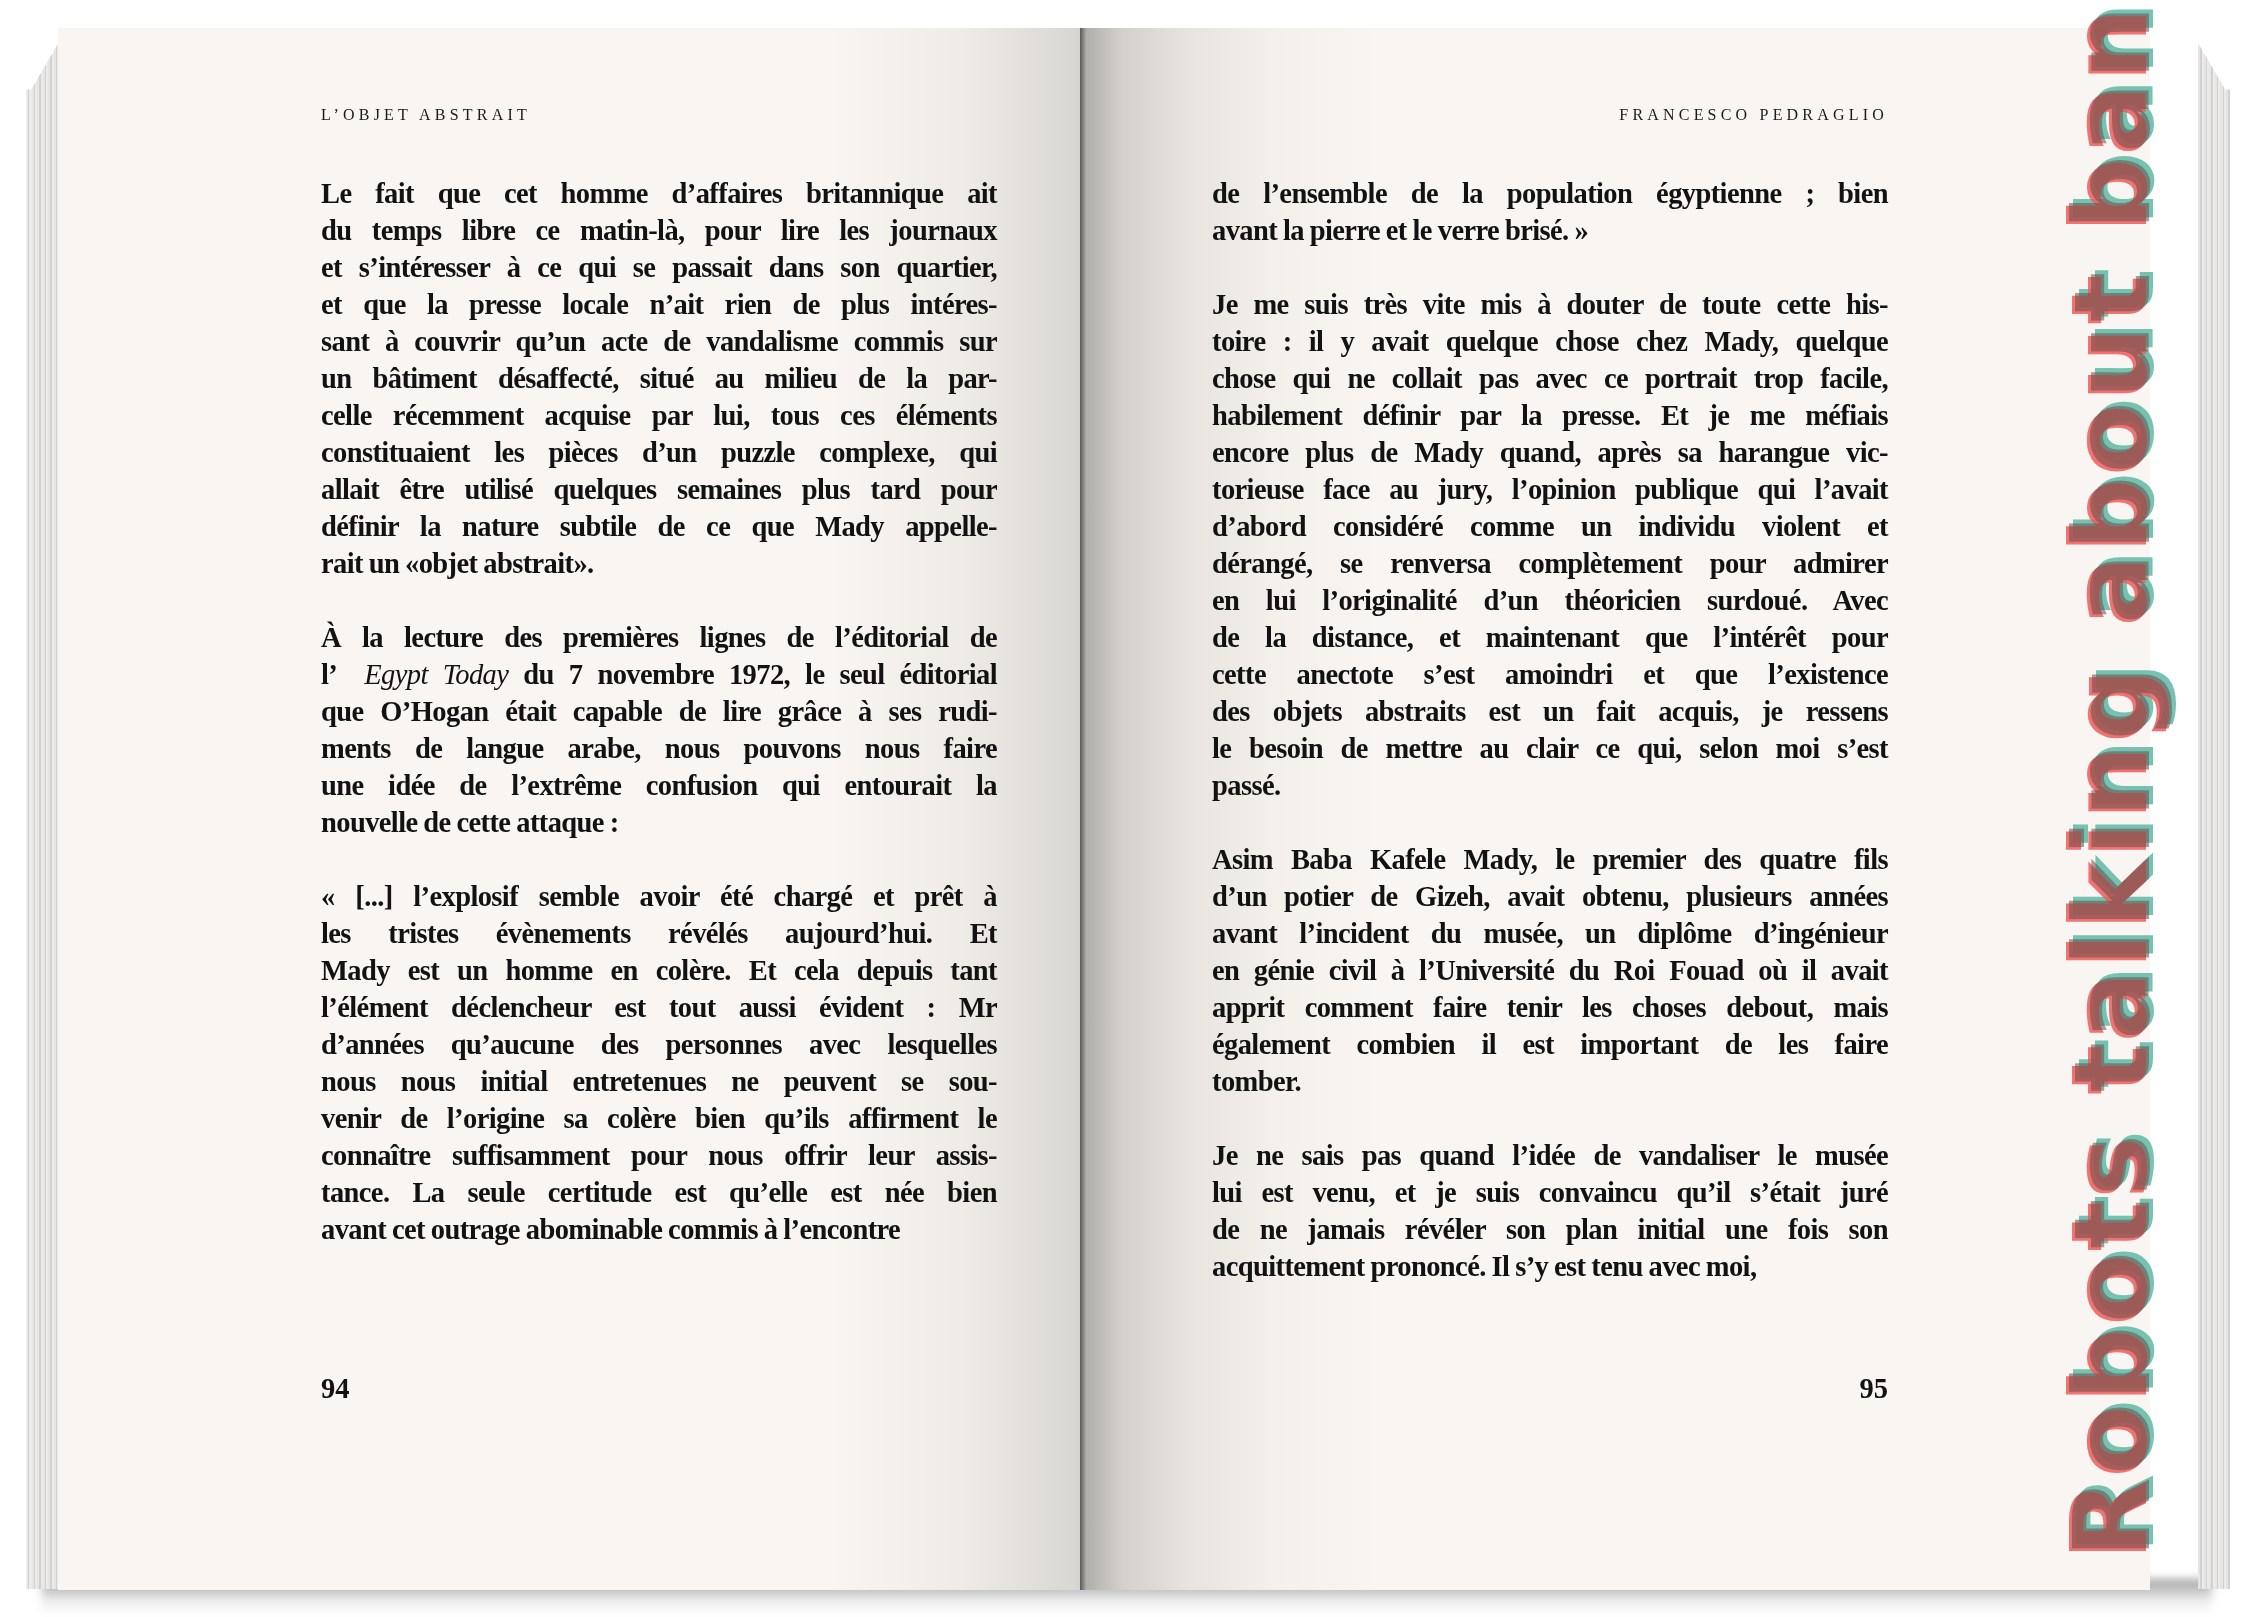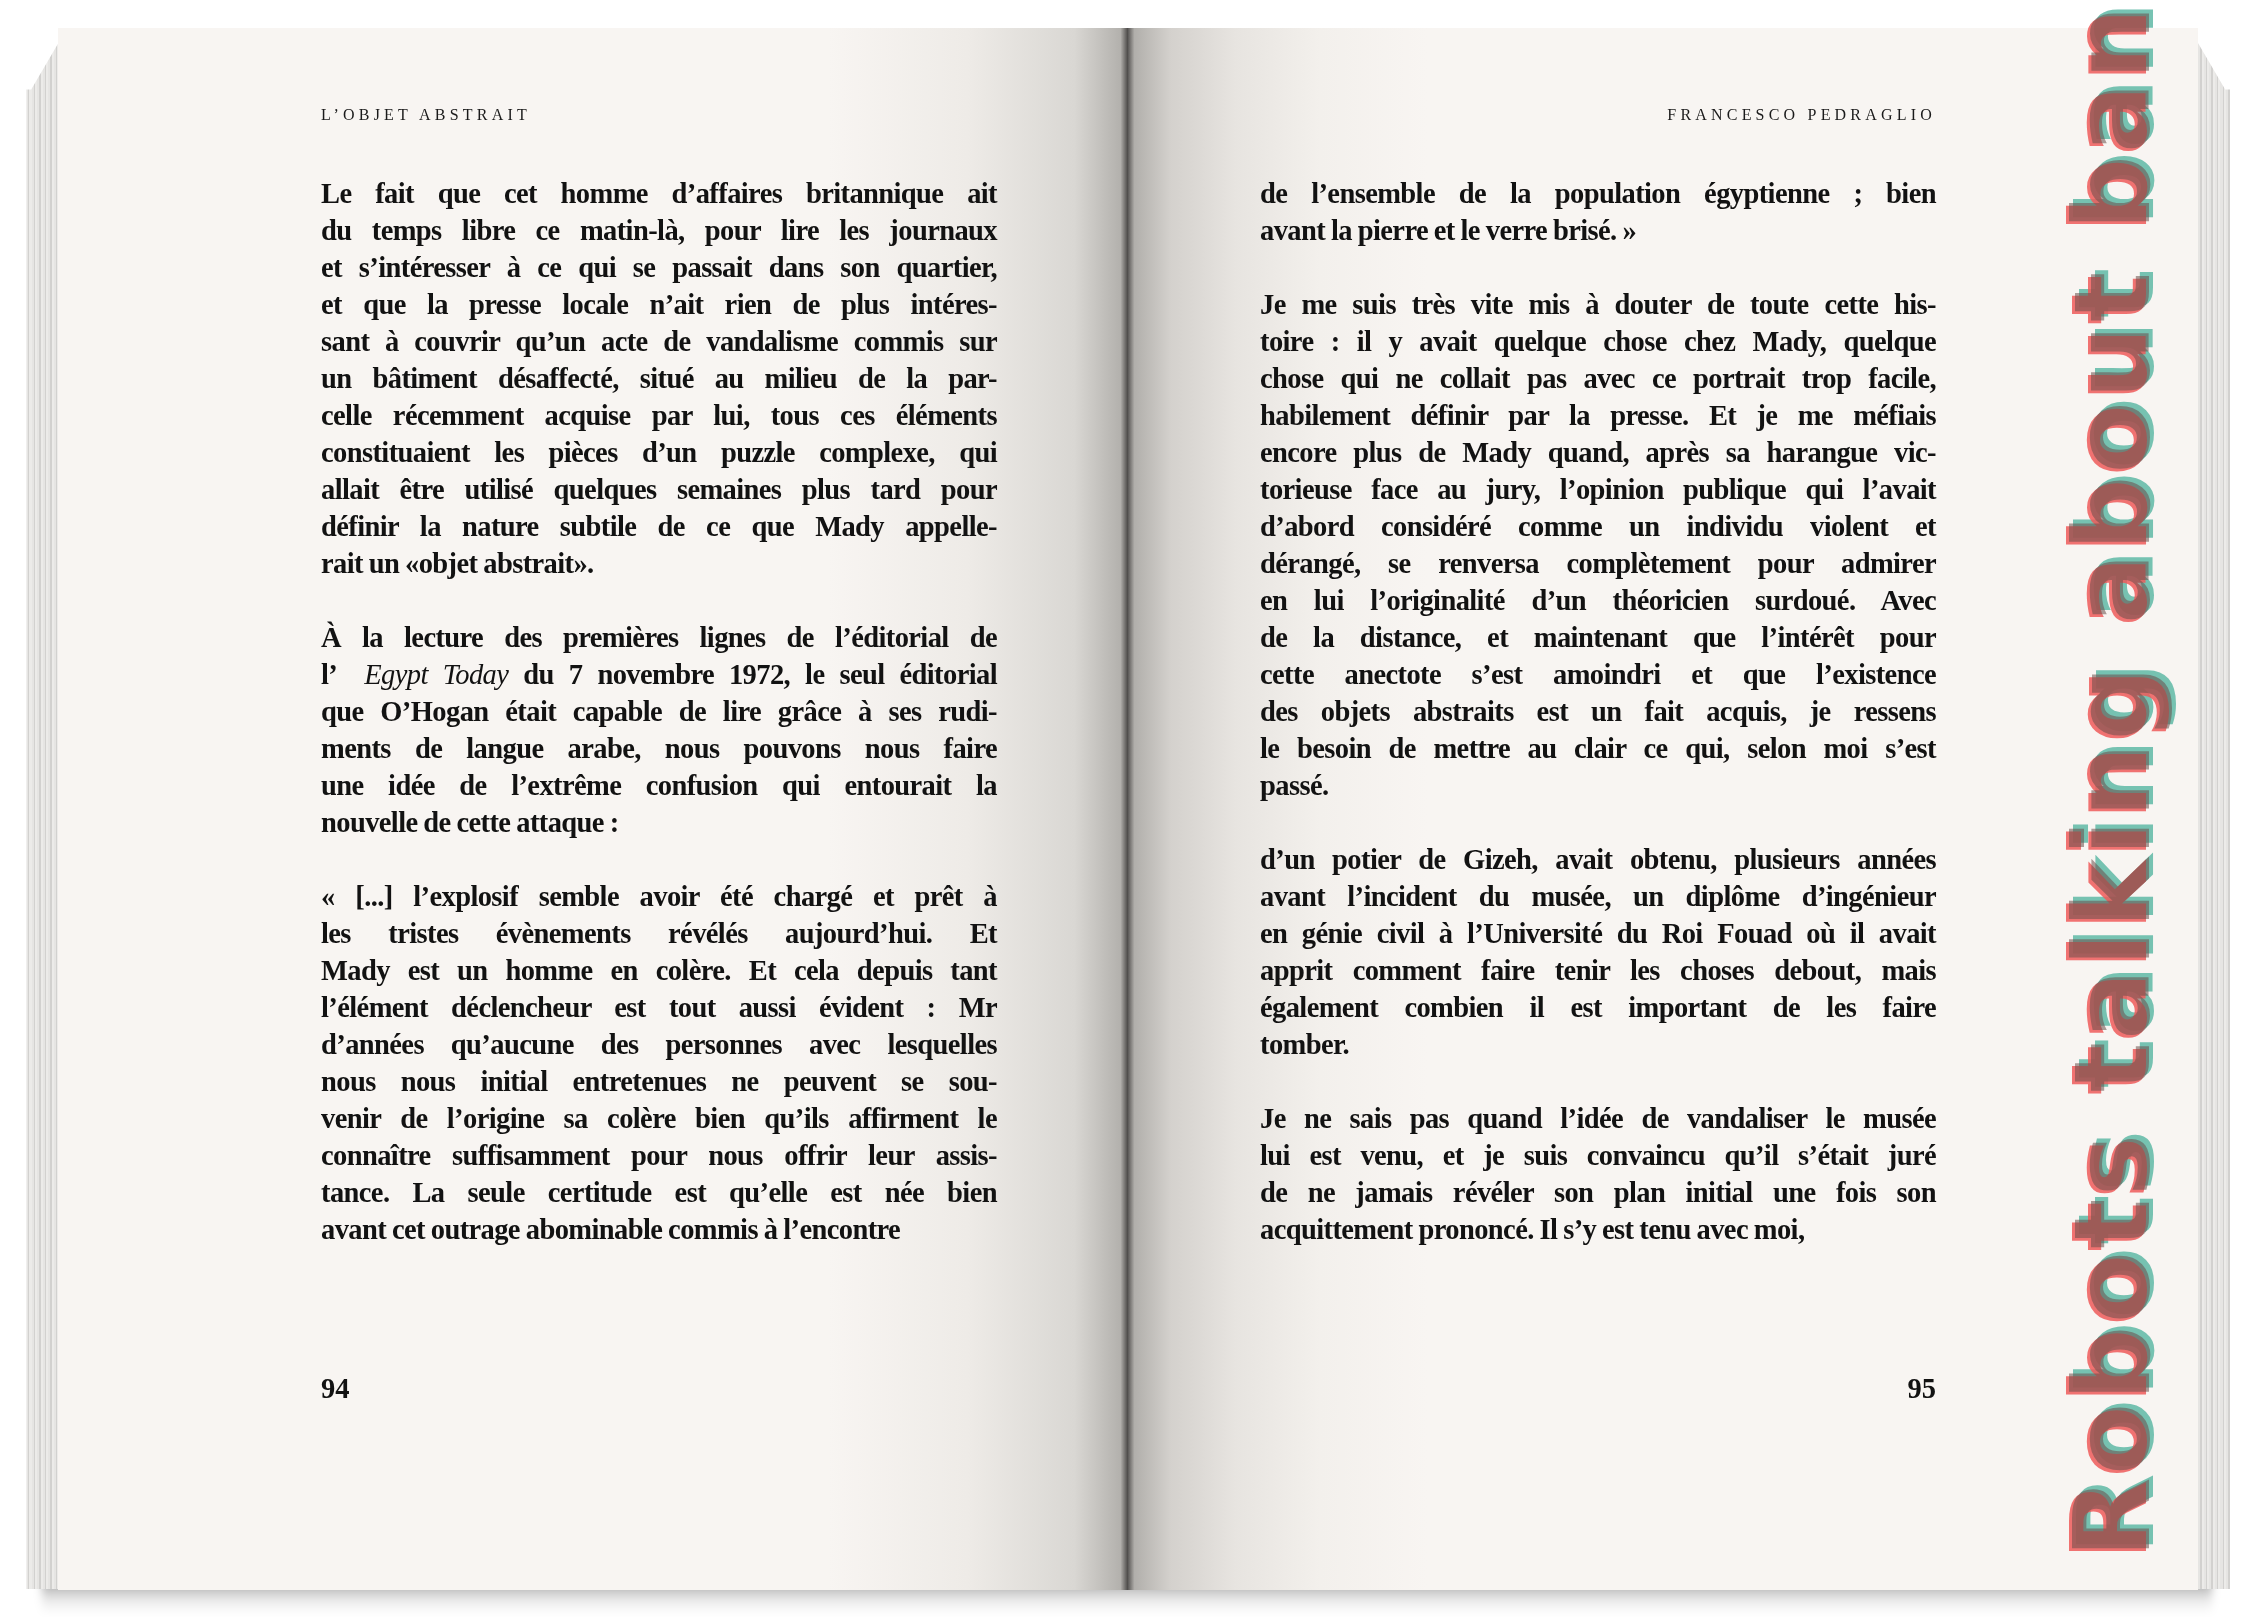--- a/index.html
+++ b/index.html
@@ -24,21 +24,21 @@
   }
   .stack.left { left: 26.4px; clip-path: polygon(15% 3%, 100% 0, 100% 100%, 0 100%, 0 3%); }
   .stack.right { left: 2198px; clip-path: polygon(0 0, 85% 3%, 100% 3%, 100% 100%, 0 100%); }
   .page {
     position: absolute; top: 28px; height: 1562px;
     background: #f8f5f2;
     overflow: hidden;
   }
   .page.left { left: 58px; width: 1070px;
     background: linear-gradient(to right, #f8f5f2 0%, #f8f5f2 72%, #eeebe7 85%, #d9d7d3 95%, #b3b1ad 99.3%, #4a4846 100%); }
-  .page.right { left: 1128px; width: 1070px;
+  .page.right { left: 1080px; width: 1070px;
     background: linear-gradient(to right, #5a5856 0%, #b1afab 0.6%, #d4d1cd 4%, #e7e4e0 10%, #f3f0ec 18%, #f8f5f2 28%, #f8f5f2 100%); }
   .running-head {
     position: absolute; top: 78px;
     font-size: 16px; letter-spacing: 4.2px; text-transform: uppercase;
     color: #1a1a1a;
   }
   .page.left .running-head { left: 263px; }
   .page.right .running-head { right: 262px; text-align: right; }
   .column {
     position: absolute; top: 147px; width: 676px;
@@ -134,20 +134,21 @@
           <span class="line">d’abord considéré comme un individu violent et</span>
           <span class="line">dérangé, se renversa complètement pour admirer</span>
           <span class="line">en lui l’originalité d’un théoricien surdoué. Avec</span>
           <span class="line">de la distance, et maintenant que l’intérêt pour</span>
           <span class="line">cette anectote s’est amoindri et que l’existence</span>
           <span class="line">des objets abstraits est un fait acquis, je ressens</span>
           <span class="line">le besoin de mettre au clair ce qui, selon moi s’est</span>
           <span class="line last">passé.</span>
         </div>
         <div class="para ">
+          <span class="line">Asim Baba Kafele Mady, le premier des quatre fils</span>
           <span class="line">d’un potier de Gizeh, avait obtenu, plusieurs années</span>
           <span class="line">avant l’incident du musée, un diplôme d’ingénieur</span>
           <span class="line">en génie civil à l’Université du Roi Fouad où il avait</span>
           <span class="line">apprit comment faire tenir les choses debout, mais</span>
           <span class="line">également combien il est important de les faire</span>
           <span class="line last">tomber.</span>
         </div>
         <div class="para ">
           <span class="line">Je ne sais pas quand l’idée de vandaliser le musée</span>
           <span class="line">lui est venu, et je suis convaincu qu’il s’était juré</span>

